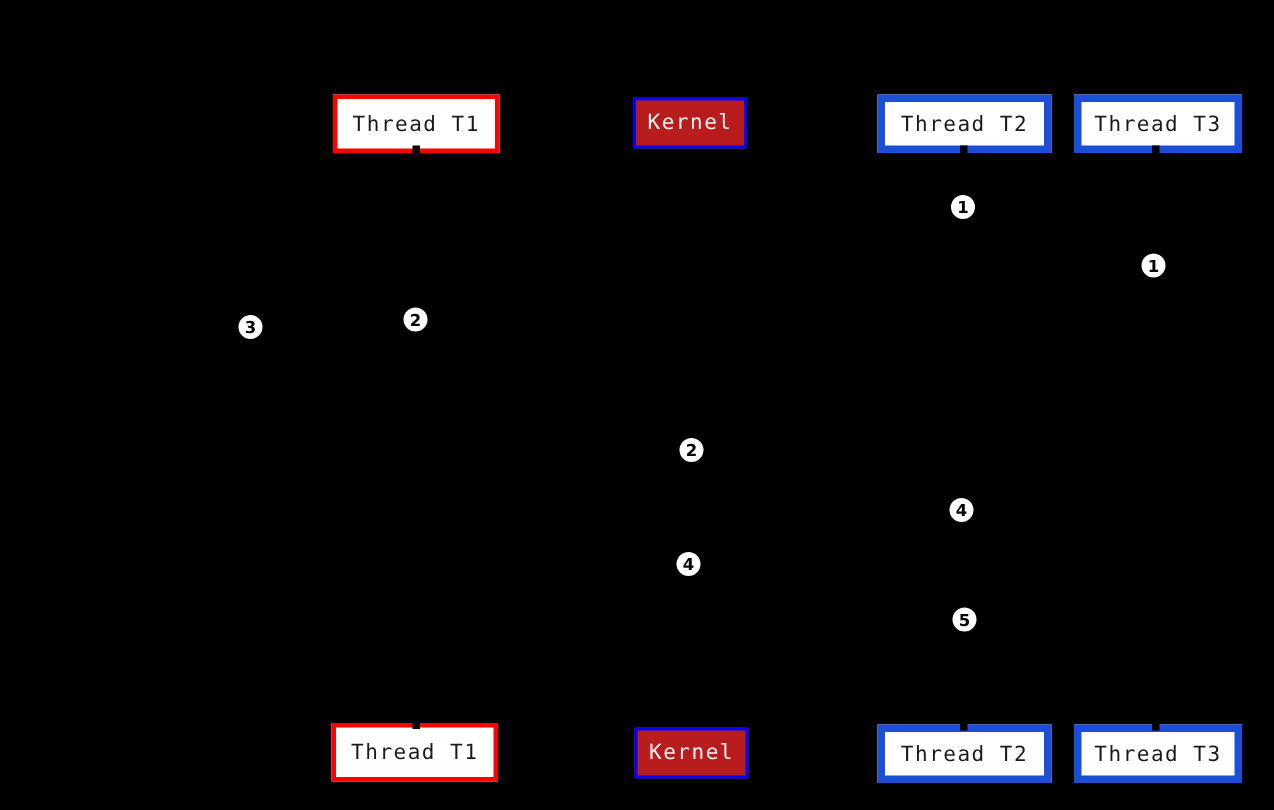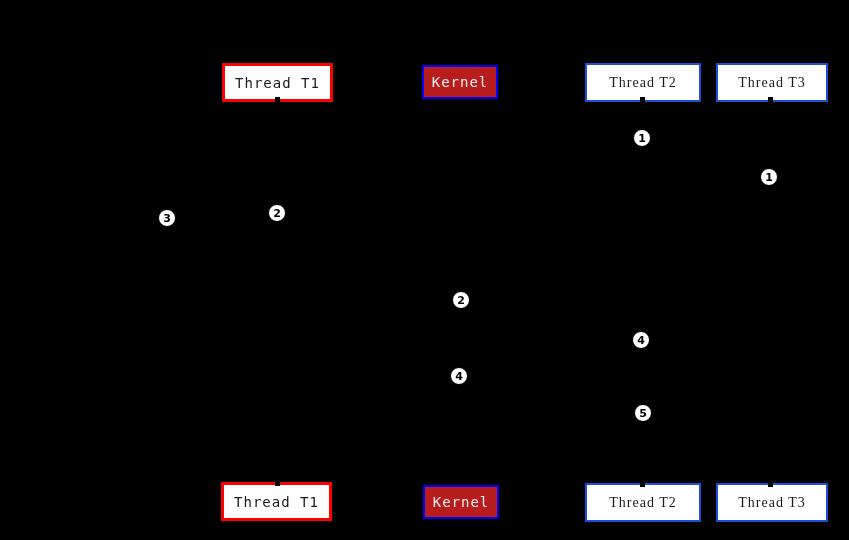--- a/index.html
+++ b/index.html
@@ -21,21 +21,21 @@
     background: #ffffff;
     display: flex;
     align-items: center;
     justify-content: center;
     font-size: 14px;
     letter-spacing: 1px;
     color: #1a1a1a;
     white-space: nowrap;
   }
   .box--red   { border: 3px solid #ff0000; }
-  .box--blue  { border: 2px solid #1d4ed8; font-family: Liberation Serif, serif; }
+  .box--blue  { border: 5px solid #1d4ed8; }
   .box--kernel {
     border: 2px solid #0000ff;
     background: #b91c1c;
     color: #f2f2f2;
   }
   .tick {
     position: absolute;
     width: 5px;
     height: 7px;
     background: #000000;

